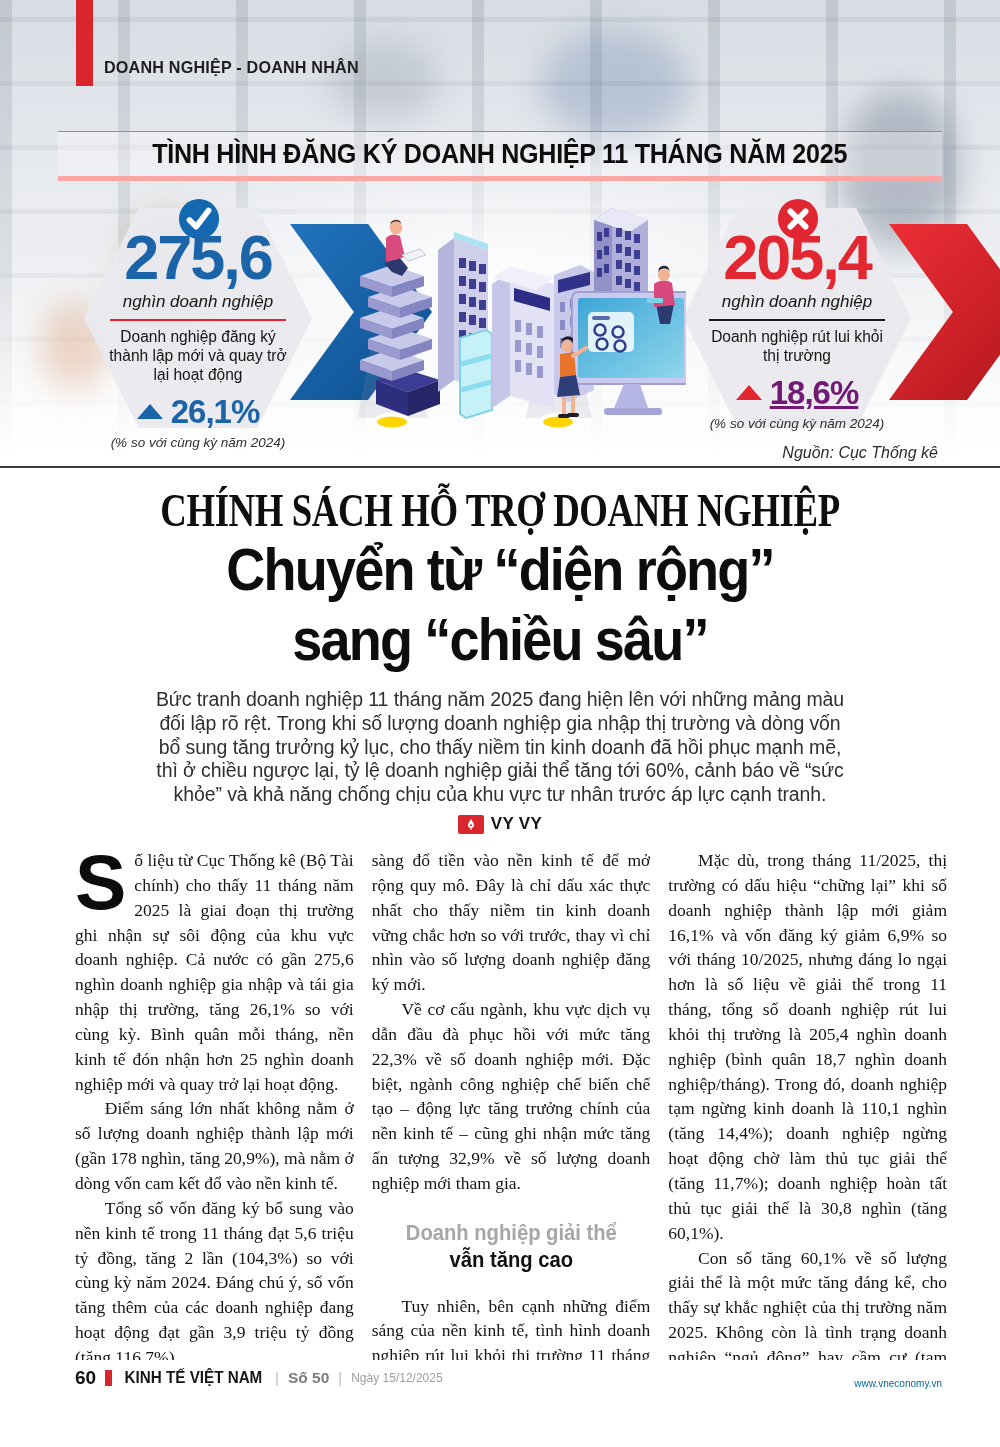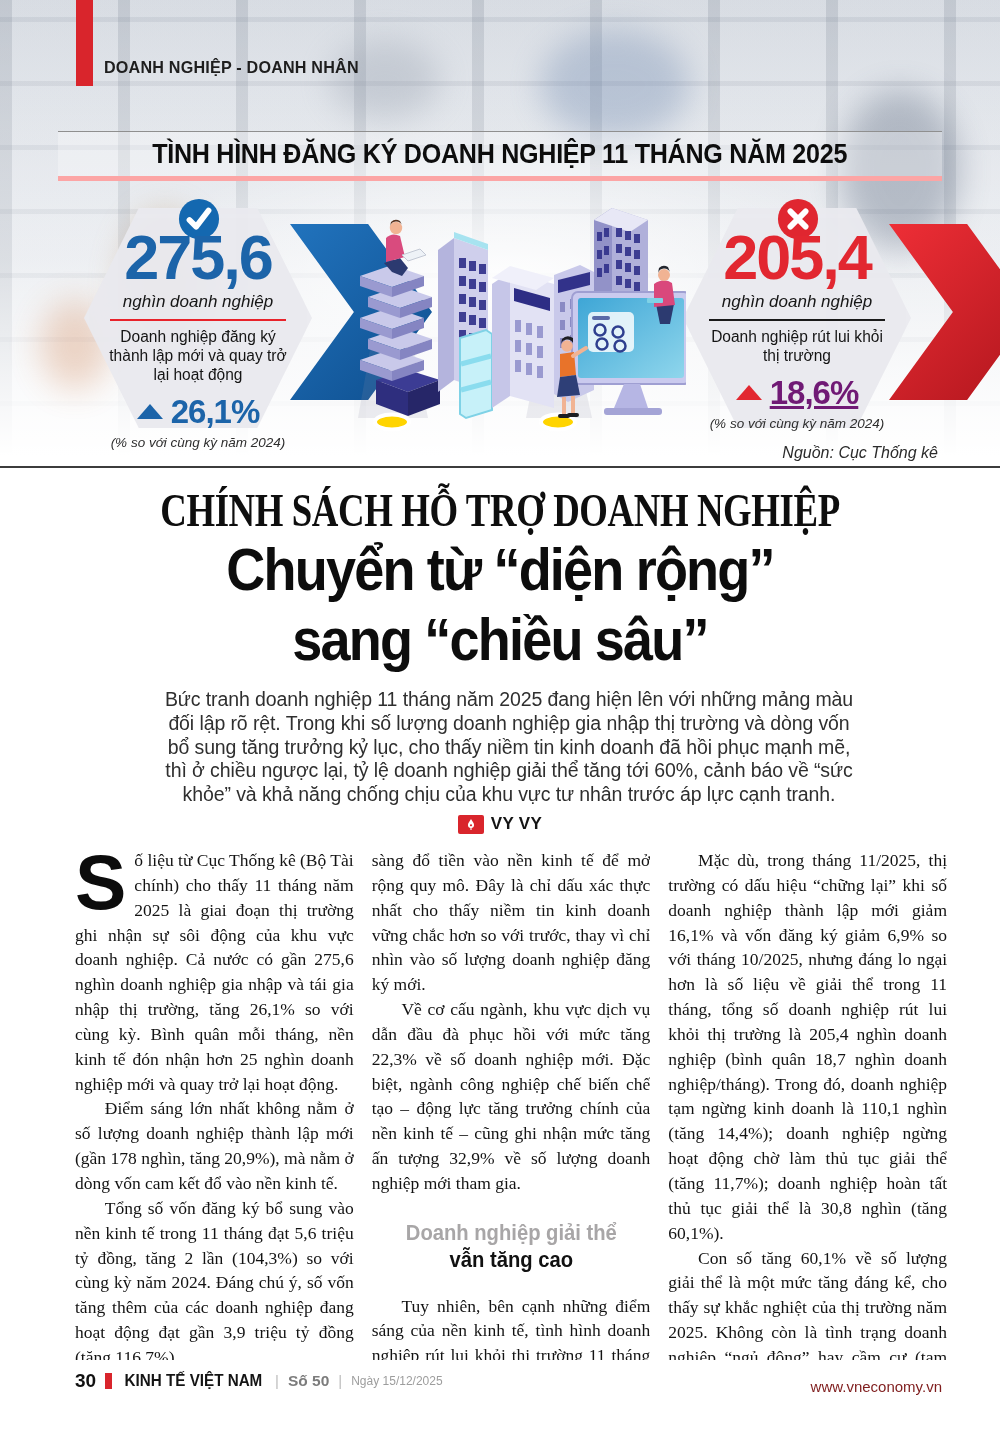--- a/index.html
+++ b/index.html
@@ -90,21 +90,21 @@
     font-family:"Liberation Serif", serif; font-size:46px; font-weight:700;
     color:#0e0e0e; transform:scaleX(.80); letter-spacing:-.5px;
   }
   .article-title { position:absolute; left:0; width:1000px; text-align:center;
     font-size:60px; font-weight:700; color:#0d0d0d; letter-spacing:-2px;
     transform:scaleX(.90); line-height:1;
   }
   .article-title.l1 { top:540px; } .article-title.l2 { top:610px; }
 
   .lead {
-    position:absolute; top:688px; left:164px; width:690px;
+    position:absolute; top:688px; left:155px; width:690px;
     text-align:center; font-size:19.5px; line-height:1.22; color:#2f2f2f;
     letter-spacing:-.1px;
   }
   .byline-row { position:absolute; top:814px; left:0; width:1000px;
     display:flex; align-items:center; justify-content:center; gap:7px; }
   .pen-badge { width:26px; height:19px; background:#d9252c; border-radius:2px;
     display:flex; align-items:center; justify-content:center; }
   .byline-name { font-size:17px; font-weight:700; color:#141414; letter-spacing:.3px; }
 
   
@@ -131,21 +131,21 @@
     position:absolute; top:1366px; left:75px; right:58px;
     display:flex; align-items:center; justify-content:space-between;
   }
   .footer-left { display:flex; align-items:center; gap:9px; }
   .page-num { font-size:19px; font-weight:700; color:#111; }
   .footer-redbar { width:7px; height:16px; background:#d9252c; }
   .footer-brand { font-size:16px; font-weight:700; color:#141414; transform:scaleX(.95); }
   .footer-sep { color:#bdbdbd; font-size:15px; }
   .footer-issue { font-size:15.5px; font-weight:700; color:#7c7c7c; }
   .footer-date { font-size:12px; color:#9d9d9d; }
-  .footer-site { font-size:15px; color:#7f1d1d;margin-top:12px; }
+  .footer-site { font-size:10px; color:#0369a1;margin-top:12px; }
 </style>
 </head>
 <body>
 
 <div class="page">
 
   <div class="hero">
     <div class="hero-bg"></div>
     <div class="blob b1"></div>
     <div class="blob b2"></div>
@@ -424,21 +424,21 @@
       <p class="indent">Tuy nhiên, bên cạnh những điểm sáng của nền kinh tế, tình hình doanh nghiệp rút lui khỏi thị trường 11 tháng năm 2025 cũng cho thấy nhiều vấn đề phải bàn.</p>
     </div>
     <div class="col">
       <p class="indent">Mặc dù, trong tháng 11/2025, thị trường có dấu hiệu “chững lại” khi số doanh nghiệp thành lập mới giảm 16,1% và vốn đăng ký giảm 6,9% so với tháng 10/2025, nhưng đáng lo ngại hơn là số liệu về giải thể trong 11 tháng, tổng số doanh nghiệp rút lui khỏi thị trường là 205,4 nghìn doanh nghiệp (bình quân 18,7 nghìn doanh nghiệp/tháng). Trong đó, doanh nghiệp tạm ngừng kinh doanh là 110,1 nghìn (tăng 14,4%); doanh nghiệp ngừng hoạt động chờ làm thủ tục giải thể (tăng 11,7%); doanh nghiệp hoàn tất thủ tục giải thể là 30,8 nghìn (tăng 60,1%).</p>
       <p class="indent">Con số tăng 60,1% về số lượng giải thể là một mức tăng đáng kể, cho thấy sự khắc nghiệt của thị trường năm 2025. Không còn là tình trạng doanh nghiệp “ngủ đông” hay cầm cự (tạm ngừng), một lượng lớn doanh nghiệp đã buộc phải chấp nhận rút lui khỏi thị trường chính thức (giải thể).</p>
     </div>
   </div>
 
   <div class="footer">
     <div class="footer-left">
-      <span class="page-num">30</span>
+      <span class="page-num">60</span>
       <span class="footer-redbar"></span>
       <span class="footer-brand">KINH TẾ VIỆT NAM</span>
       <span class="footer-sep">|</span>
       <span class="footer-issue">Số 50</span>
       <span class="footer-sep">|</span>
       <span class="footer-date">Ngày 15/12/2025</span>
     </div>
     <div class="footer-site">www.vneconomy.vn</div>
   </div>
 

